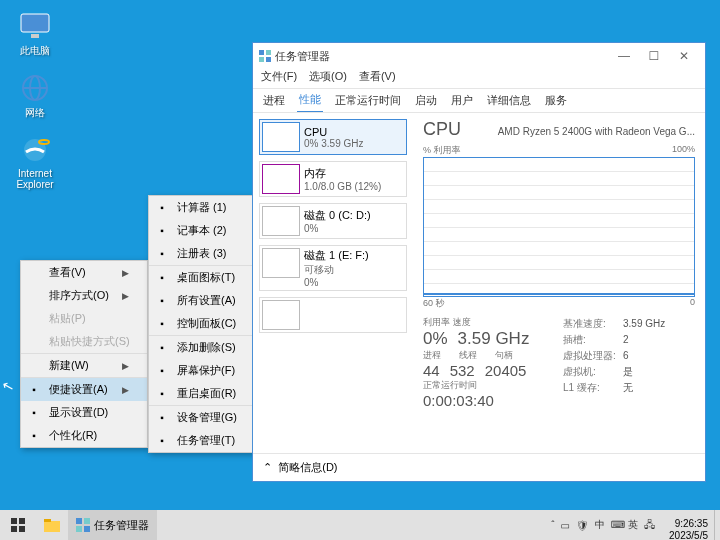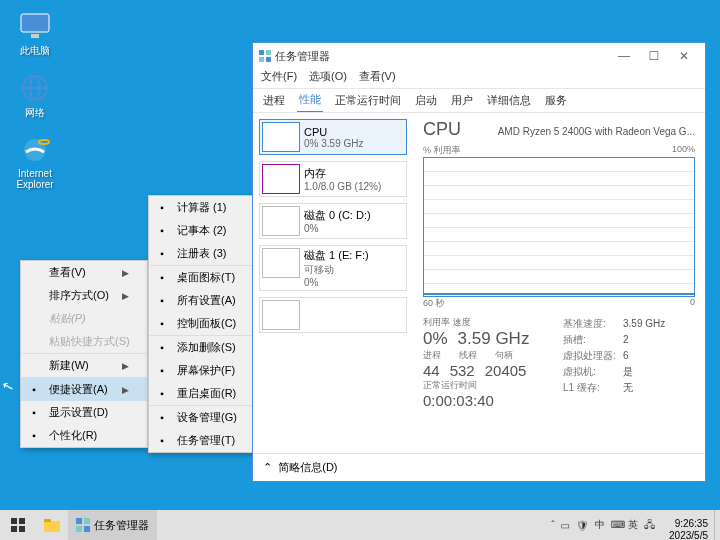--- a/index.html
+++ b/index.html
@@ -97,21 +97,21 @@
 
 <div id="ctx-main" class="ctx" style="left: 20px; top: 260px; width: 128px;">
     <div class="ctx-item">
       <span>查看(V)</span>
       <span class="arrow">▶</span>
     </div>
     <div class="ctx-item">
       <span>排序方式(O)</span>
       <span class="arrow">▶</span>
     </div>
-    <div class="ctx-item" style="color: rgb(170, 170, 170); font-style: italic;">
+    <div class="ctx-item" style="color: rgb(170, 170, 170);">
       <span>粘贴(P)</span>
     </div>
     <div class="ctx-item sep-after" style="color: rgb(170, 170, 170);">
       <span>粘贴快捷方式(S)</span>
     </div>
     <div class="ctx-item sep-after">
       <span>新建(W)</span>
       <span class="arrow">▶</span>
     </div>
     <div class="ctx-item hl">

